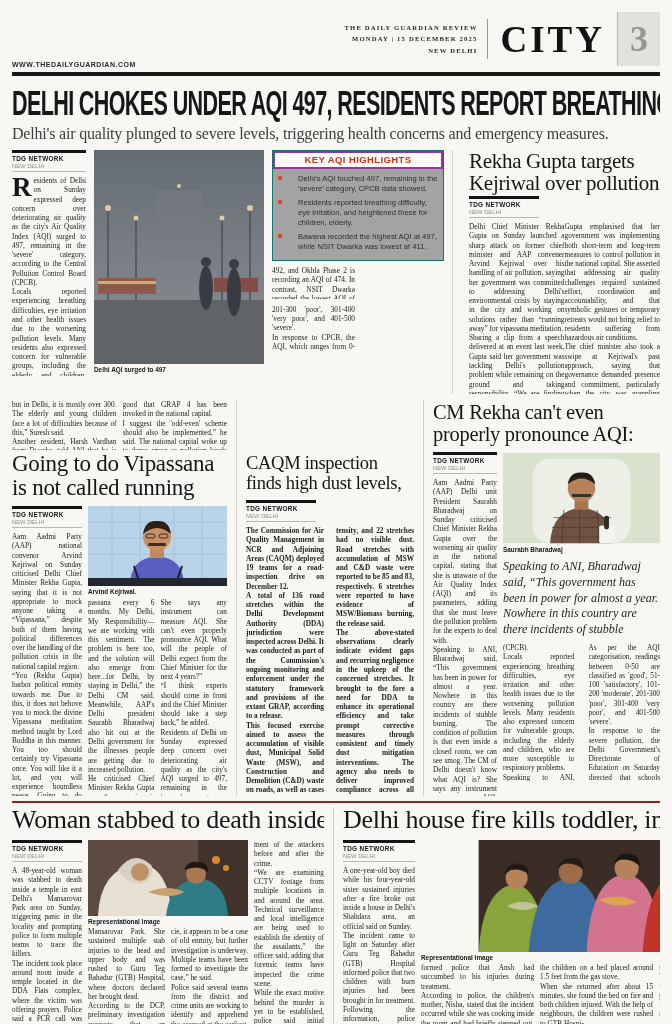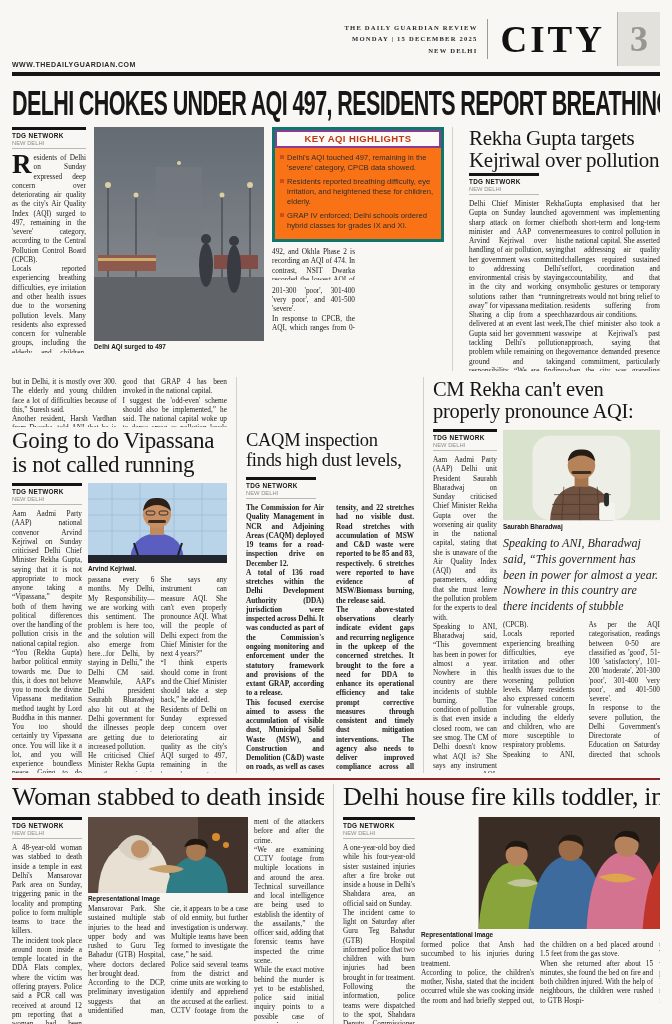--- a/index.html
+++ b/index.html
@@ -31,26 +31,26 @@
   .caption{font:bold 6.4px "Liberation Sans",sans-serif;color:#151515;margin-top:2px;}
   .serif-hl{font-family:"Liberation Serif",serif;font-weight:400;color:#161616;letter-spacing:-.3px;}
   .photo{display:block;width:100%;}
   .dropcap{float:left;font:bold 27px/22px "Liberation Serif",serif;color:#141414;padding-right:2px;}
   .vdiv{border-left:1px solid #d2d0ca;}
   
   .lead-band{display:flex;gap:8px;height:244px;overflow:hidden;margin-top:2px;}
   .lead-c1{width:74px;flex:none;}
   .lead-photo-zone{width:170px;flex:none;}
   .aqi-zone{width:172px;flex:none;}
-  .aqi-box{background:#f97316;border:3px solid #0f766e;}
+  .aqi-box{background:#a3a3a3;border:1px solid #0f766e;}
   .aqi-head{background:#8d3a92;padding:2px 2px;}
   .aqi-head-inner{background:#fbfaf6;text-align:center;font:bold 9.5px "Liberation Sans",sans-serif;
                   letter-spacing:.4px;color:#c53514;padding:1px 0 2px;}
   .aqi-items{padding:5px 5px 4px;}
-  .aqi-item{display:flex;gap:3px;font:7.6px/1.32 "Liberation Sans",sans-serif;color:#2e2e2e;margin-bottom:4px;}
+  .aqi-item{display:flex;gap:16px;font:7.6px/1.32 "Liberation Sans",sans-serif;color:#2e2e2e;margin-bottom:4px;}
   .aqi-bullet{width:4px;height:4px;background:#cf4b22;flex:none;margin-top:2px;}
   .aqi-sub{display:flex;gap:6px;margin-top:5px;height:86px;overflow:hidden;flex-direction:column;}
   .aqi-sub .bodytxt{width:83px;}
   .rekha-zone{flex:1;padding-left:16px;}
   .rekha-hl{font-size:21px;line-height:1.05;height:46px;overflow:hidden;}
   .rekha-cols{display:flex;height:178px;overflow:hidden;margin-top:4px;}
   .rekha-cols .bodytxt{flex:1;}
   
   .mid-band{display:flex;gap:9px;height:396px;overflow:hidden;margin-top:6px;}
   .kej-zone{width:215px;flex:none;}
@@ -104,20 +104,21 @@
         <div>NEW DELHI</div>
       </div>
       <div class="mast-section">CITY</div>
       <div class="page-no">3</div>
     </div>
   </div>
 
   <div class="lead-hl-wrap">
     <div class="lead-hl">DELHI CHOKES UNDER AQI 497, RESIDENTS REPORT BREATHING ISSUES</div>
   </div>
+  <div class="subhead">Delhi's air quality plunged to severe levels, triggering health concerns and emergency measures.</div>
 
   <div class="lead-band">
     <div class="lead-c1">
       <div class="byline">
         <div class="agency">TDG NETWORK</div>
         <div class="city">NEW DELHI</div>
       </div>
       <div class="bodytxt" style="height:200px;"><span class="dropcap">R</span><span>esidents of Delhi on Sunday expressed deep concern over deteriorating air quality as the city's Air Quality Index (AQI) surged to 497, remaining in the 'severe' category, according to the Central Pollution Control Board (CPCB).
 Locals reported experiencing breathing difficulties, eye irritation and other health issues due to the worsening pollution levels. Many residents also expressed concern for vulnerable groups, including the elderly and children, who are more susceptible to respiratory problems.
 Speaking to ANI, Suresh, a resident of Jalgaon, highlighted the importance of clean air for health and well-being.
@@ -171,21 +172,21 @@
           <div class="aqi-item">
               <span class="aqi-bullet"></span>
               <span>Delhi's AQI touched 497, remaining in the 'severe' category, CPCB data showed.</span>
             </div>
           <div class="aqi-item">
               <span class="aqi-bullet"></span>
               <span>Residents reported breathing difficulty, eye irritation, and heightened these for children, elderly.</span>
             </div>
           <div class="aqi-item">
               <span class="aqi-bullet"></span>
-              <span>GRAP IV enforced; Delhi schools ordered hybrid classes for grades IX and XI.</span>
+              <span>Bawana recorded the highest AQI at 497, while NSIT Dwarka was lowest at 411.</span>
             </div>
         </div>
       </div>
       <div class="aqi-sub">
         <div class="bodytxt">492, and Okhla Phase 2 is recording an AQI of 474. In contrast, NSIT Dwarka recorded the lowest AQI of 411, according to the data by the Central Pollution Control Board (CPCB).
 According to CPCB, the AQI, which ranges from 0</div>
         <div class="bodytxt">201-300 'poor', 301-400 'very poor', and 401-500 'severe'.
 In response to CPCB, the AQI, which ranges from 0-50 are classified as 'good'. In response to the severe pollution, the Delhi Government's Directorate of Education on Saturday directed that schools conduct classes for grades IX and XI.</div>
       </div>
     </div>

